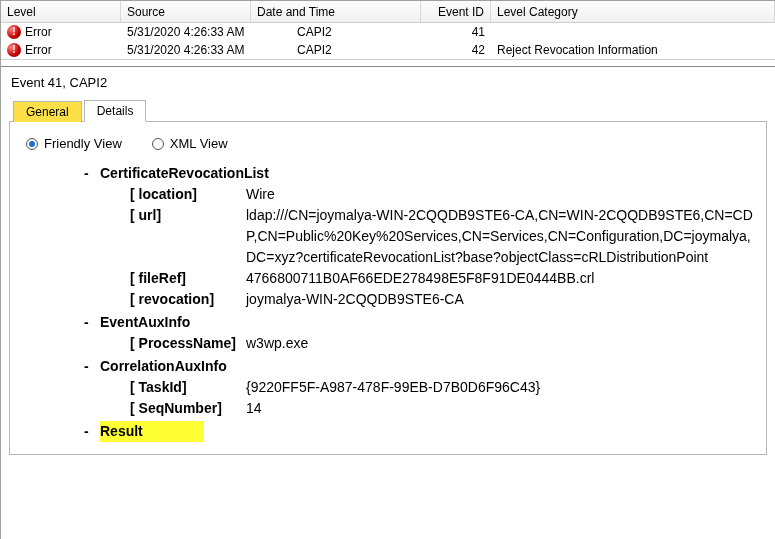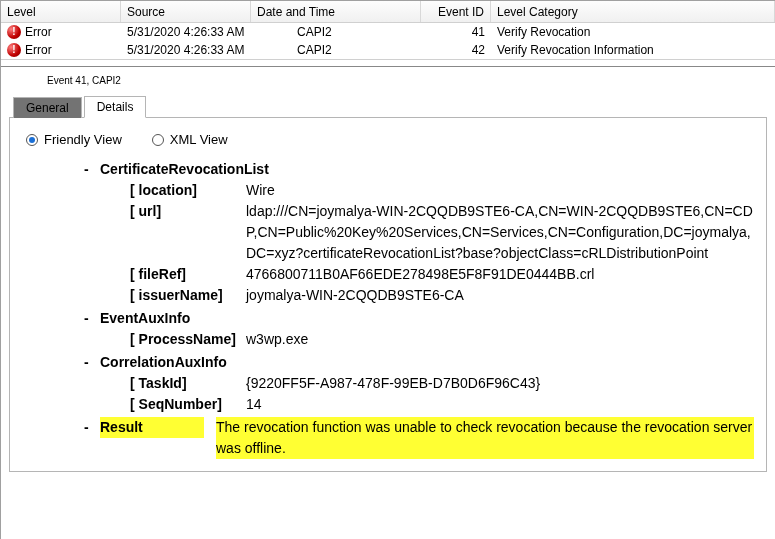--- a/index.html
+++ b/index.html
@@ -70,37 +70,36 @@
   }
   .error-icon::after { content: "!"; }
 
   
   .detail-pane {
     border-top: 1px solid #888;
     margin-top: 6px;
     padding: 6px 8px 0 8px;
   }
   .detail-title {
-    font-size: 10px;
+    font-size: 13px;
     padding: 2px 0 8px 2px;
-    margin-left: 36px;
   }
   .tabstrip {
     display: flex;
     align-items: flex-end;
     border-bottom: 1px solid #b5b5b5;
     height: 24px;
     padding-left: 4px;
   }
   .tab {
     padding: 3px 12px;
     font-size: 12px;
     border: 1px solid #b5b5b5;
     border-bottom: none;
-    background: #737373;
+    background: #fde047;
     margin-right: 2px;
     position: relative;
     top: 1px;
     cursor: pointer;
   }
   .tab.active {
     background: #fff;
     border-bottom: 1px solid #fff;
   }
   .tab-body {
@@ -185,31 +184,30 @@
   </div>
 
   <div class="grid-row">
     <div class="col col-level">
         <span class="error-icon"></span>
         <span>Error</span>
       </div>
     <div class="col col-date">5/31/2020 4:26:33 AM</div>
     <div class="col col-source">CAPI2</div>
     <div class="col col-eventid">41</div>
-    <div class="col col-task">Verify Revocation</div>
   </div>
   <div class="grid-row">
     <div class="col col-level">
         <span class="error-icon"></span>
         <span>Error</span>
       </div>
     <div class="col col-date">5/31/2020 4:26:33 AM</div>
     <div class="col col-source">CAPI2</div>
     <div class="col col-eventid">42</div>
-    <div class="col col-task">Verify Revocation Information</div>
+    <div class="col col-task">Reject Revocation Information</div>
   </div>
 </div>
 
 <div class="detail-pane">
   <div class="detail-title">Event 41, CAPI2</div>
 
   <div class="tabstrip">
     <div class="tab">General</div>
     <div class="tab active">Details</div>
   </div>
@@ -240,21 +238,21 @@
         </div>
         <div class="kv">
           <span class="k">url</span>
           <span class="v">ldap:///CN=joymalya-WIN-2CQQDB9STE6-CA,CN=WIN-2CQQDB9STE6,CN=CDP,CN=Public%20Key%20Services,CN=Services,CN=Configuration,DC=joymalya,DC=xyz?certificateRevocationList?base?objectClass=cRLDistributionPoint</span>
         </div>
         <div class="kv">
           <span class="k">fileRef</span>
           <span class="v">4766800711B0AF66EDE278498E5F8F91DE0444BB.crl</span>
         </div>
         <div class="kv">
-          <span class="k">issuerName</span>
+          <span class="k">revocation</span>
           <span class="v">joymalya-WIN-2CQQDB9STE6-CA</span>
         </div>
       </div>
 
       <div class="node">
         <div class="node-head">
             <span class="dash">-</span>
             <span class="node-name">EventAuxInfo</span>
           </div>
         <div class="kv">
@@ -275,19 +273,18 @@
         <div class="kv">
           <span class="k">SeqNumber</span>
           <span class="v">14</span>
         </div>
       </div>
 
       <div class="node">
         <div class="node-head" style="align-items:flex-start;">
           <span class="dash">-</span>
           <span class="node-name hl" style="min-width:104px;">Result</span>
-          <span class="v hl" style="margin-left:12px; flex:1;">The revocation function was unable to check revocation because the revocation server was offline.</span>
         </div>
       </div>
 
     </div>
   </div>
 </div>
 
 </body></html>

